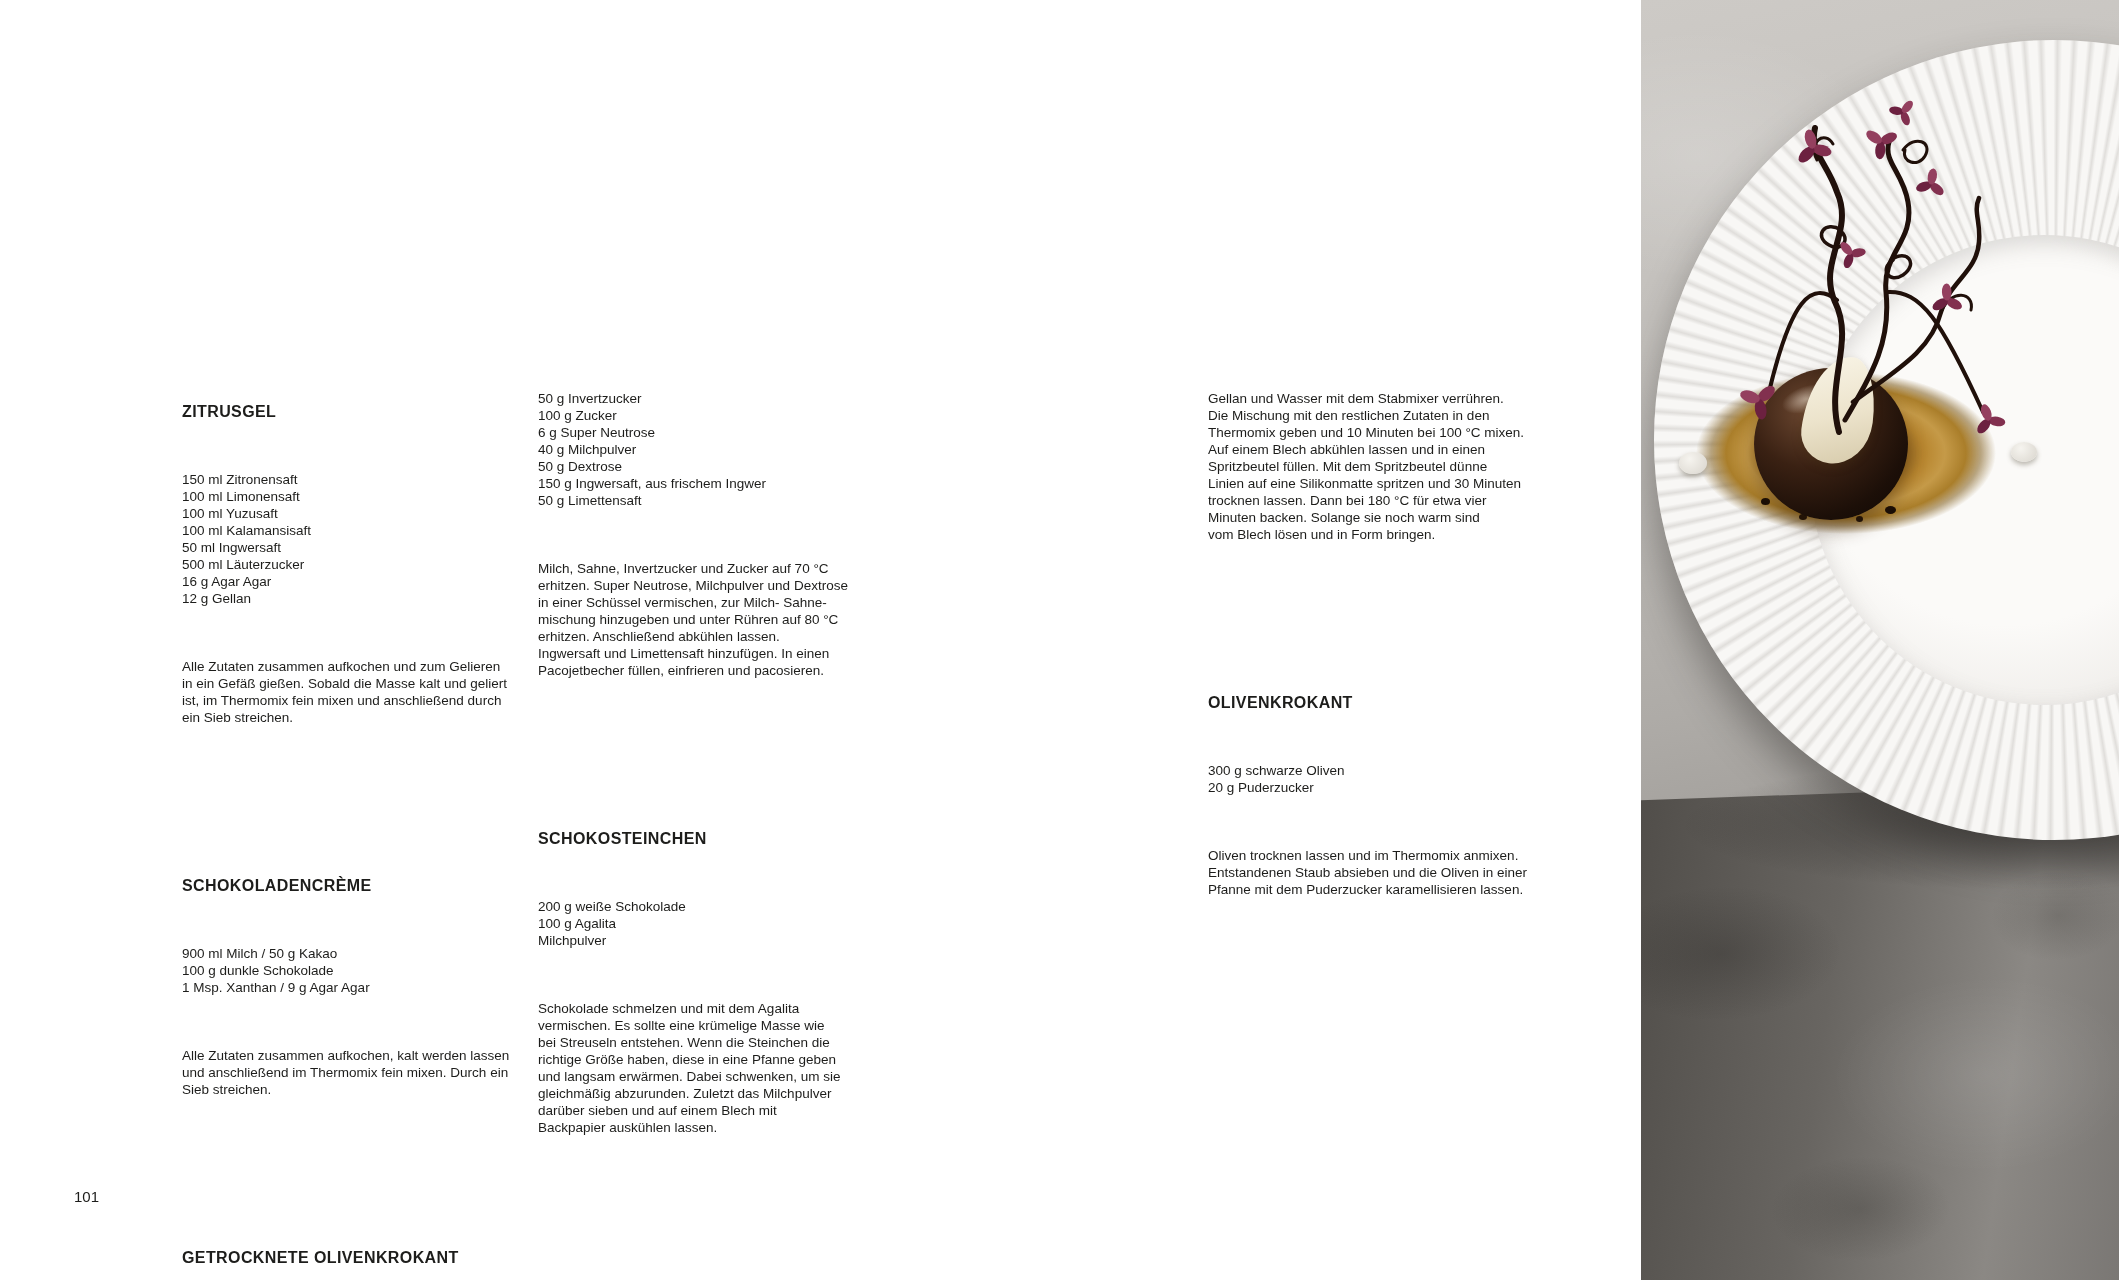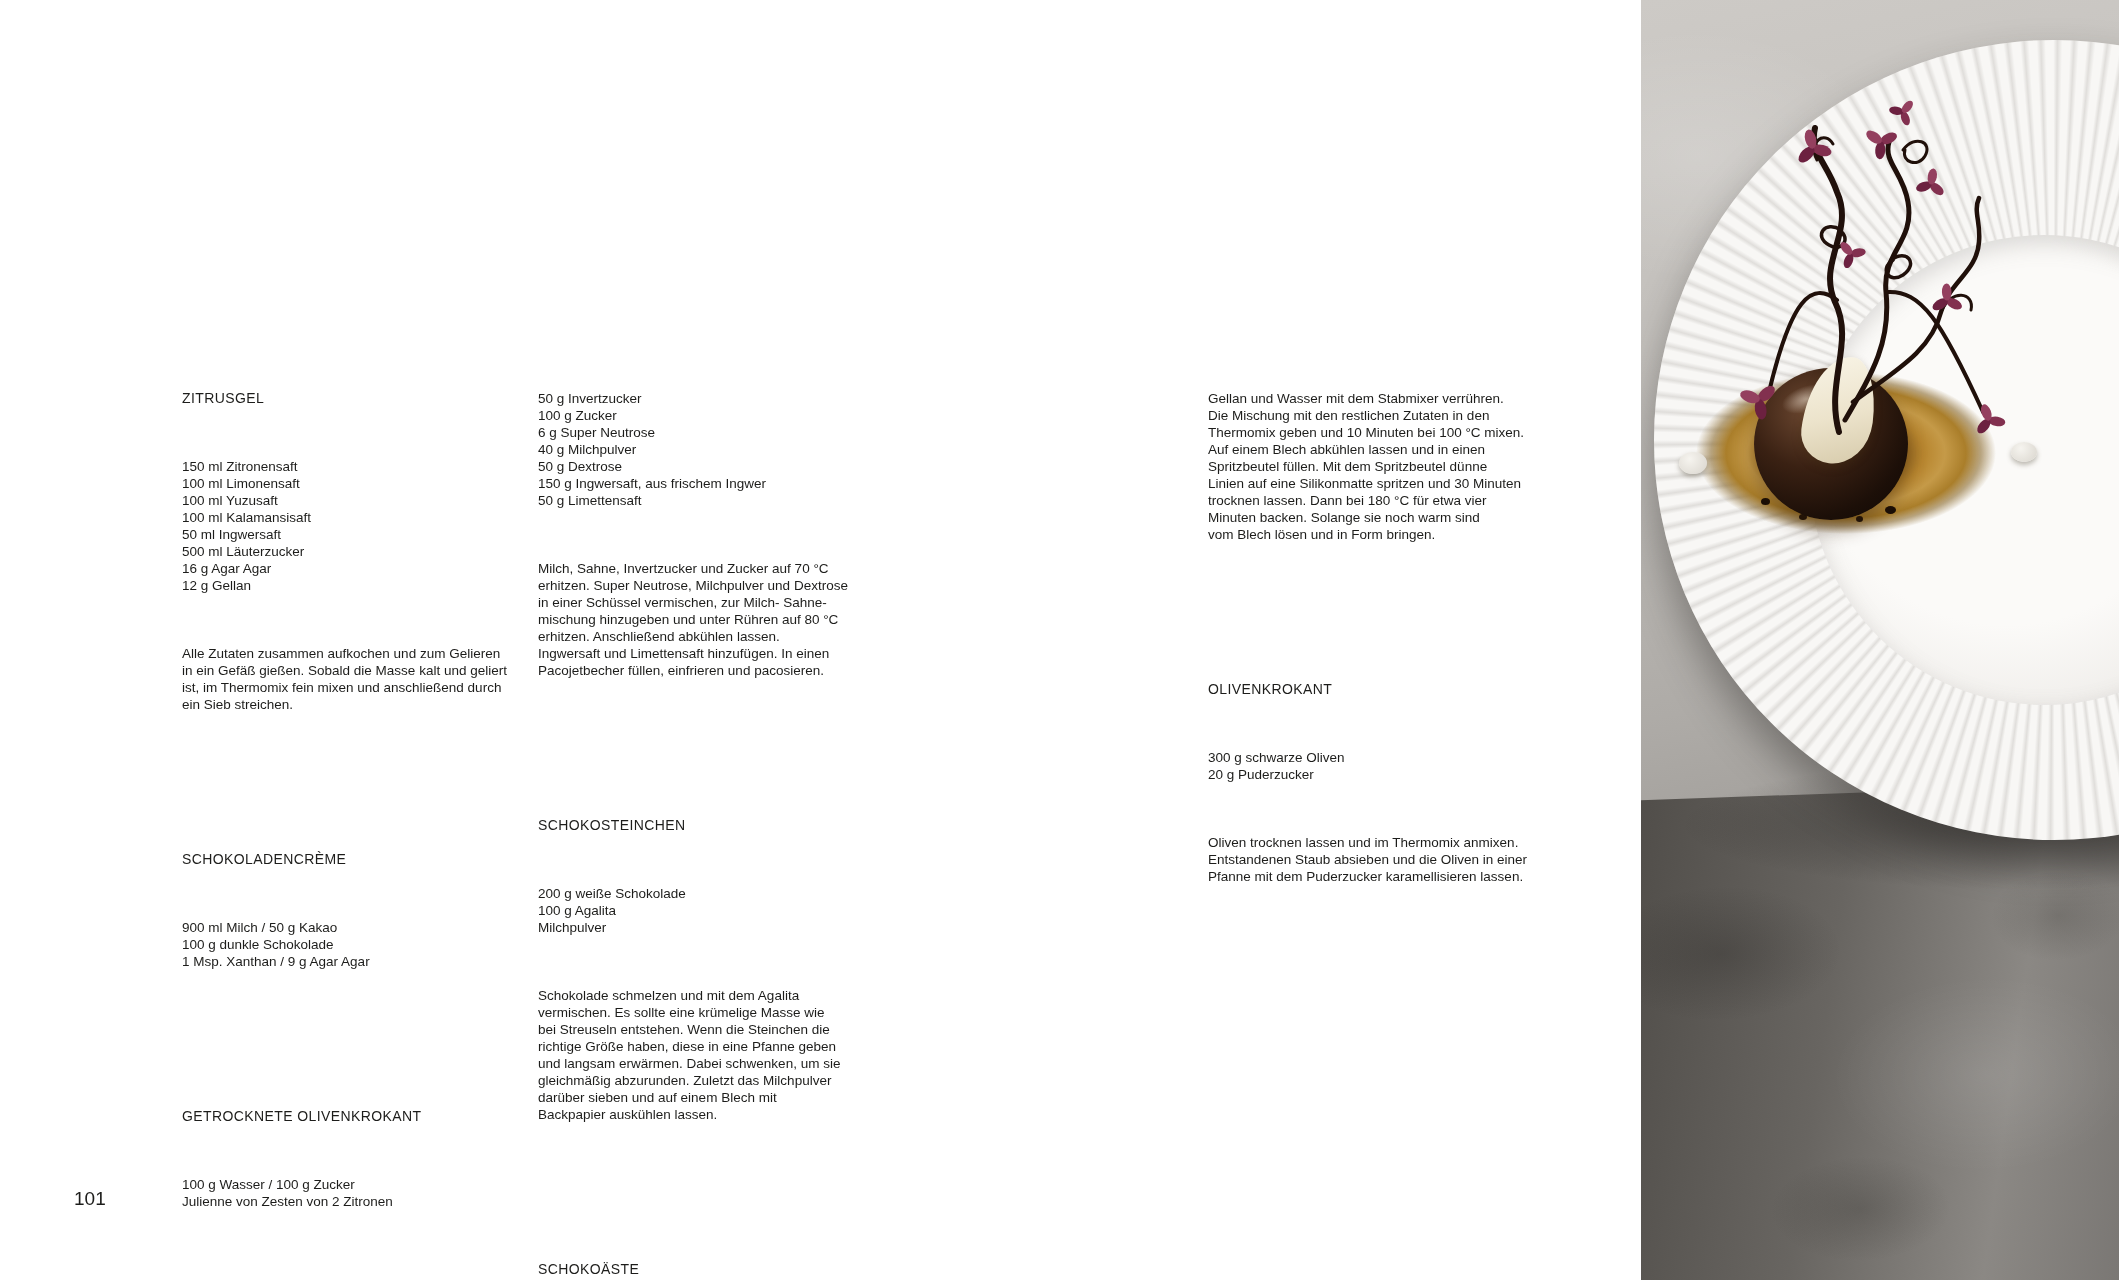--- a/index.html
+++ b/index.html
@@ -18,31 +18,31 @@
     width:345px;
     font-size:13.5px;
     line-height:17px;
     white-space:pre;
   }
   .col1{left:182px;}
   .col2{left:538px;}
   .col3{left:1208px;}
   .section{margin:0 0 36px 0;}
   .heading{
-    font-size:14px;
-    font-weight:400;
+    font-size:16px;
+    font-weight:700;
     letter-spacing:.4px;
-    margin:0 0 17px 0;
+    margin:13px 0 17px 0;
   }
   .block{margin:0 0 17px 0;}
   .section > .block:last-child{margin-bottom:0;}
   .page-number{
     position:absolute;
     left:74px;top:1188px;
-    font-size:19px;
+    font-size:15px;
   }
   
   .photo{
     position:absolute;
     left:1641px;top:0;
     width:478px;height:1280px;
     overflow:hidden;
     background:#b9b6b2;
   }
   .stone-top{
@@ -136,20 +136,23 @@
     <p class="block">Alle Zutaten zusammen aufkochen und zum Gelieren
 in ein Gefäß gießen. Sobald die Masse kalt und geliert
 ist, im Thermomix fein mixen und anschließend durch
 ein Sieb streichen.</p>
   </section>
   <section class="section">
     <h3 class="heading">SCHOKOLADENCRÈME</h3>
     <p class="block">900 ml Milch / 50 g Kakao
 100 g dunkle Schokolade
 1 Msp. Xanthan / 9 g Agar Agar</p>
+    <p class="block">Alle Zutaten zusammen aufkochen, kalt werden lassen
+und anschließend im Thermomix fein mixen. Durch ein
+Sieb streichen.</p>
   </section>
   <section class="section">
     <h3 class="heading">GETROCKNETE OLIVENKROKANT</h3>
     <p class="block">100 g Wasser / 100 g Zucker
 Julienne von Zesten von 2 Zitronen</p>
     
   </section>
   
 </div>
 

